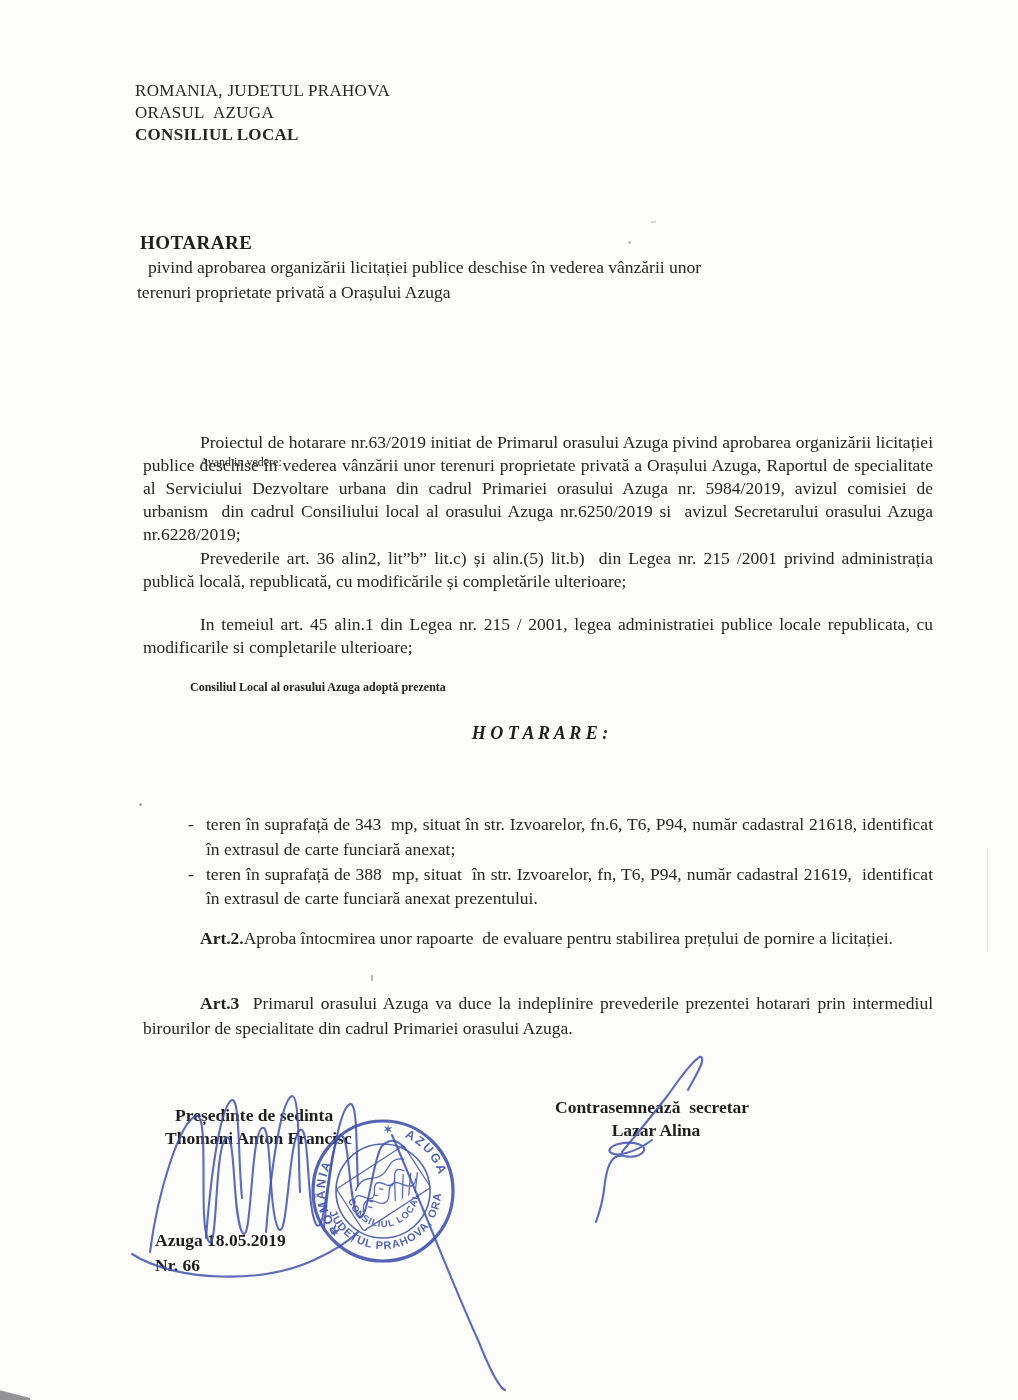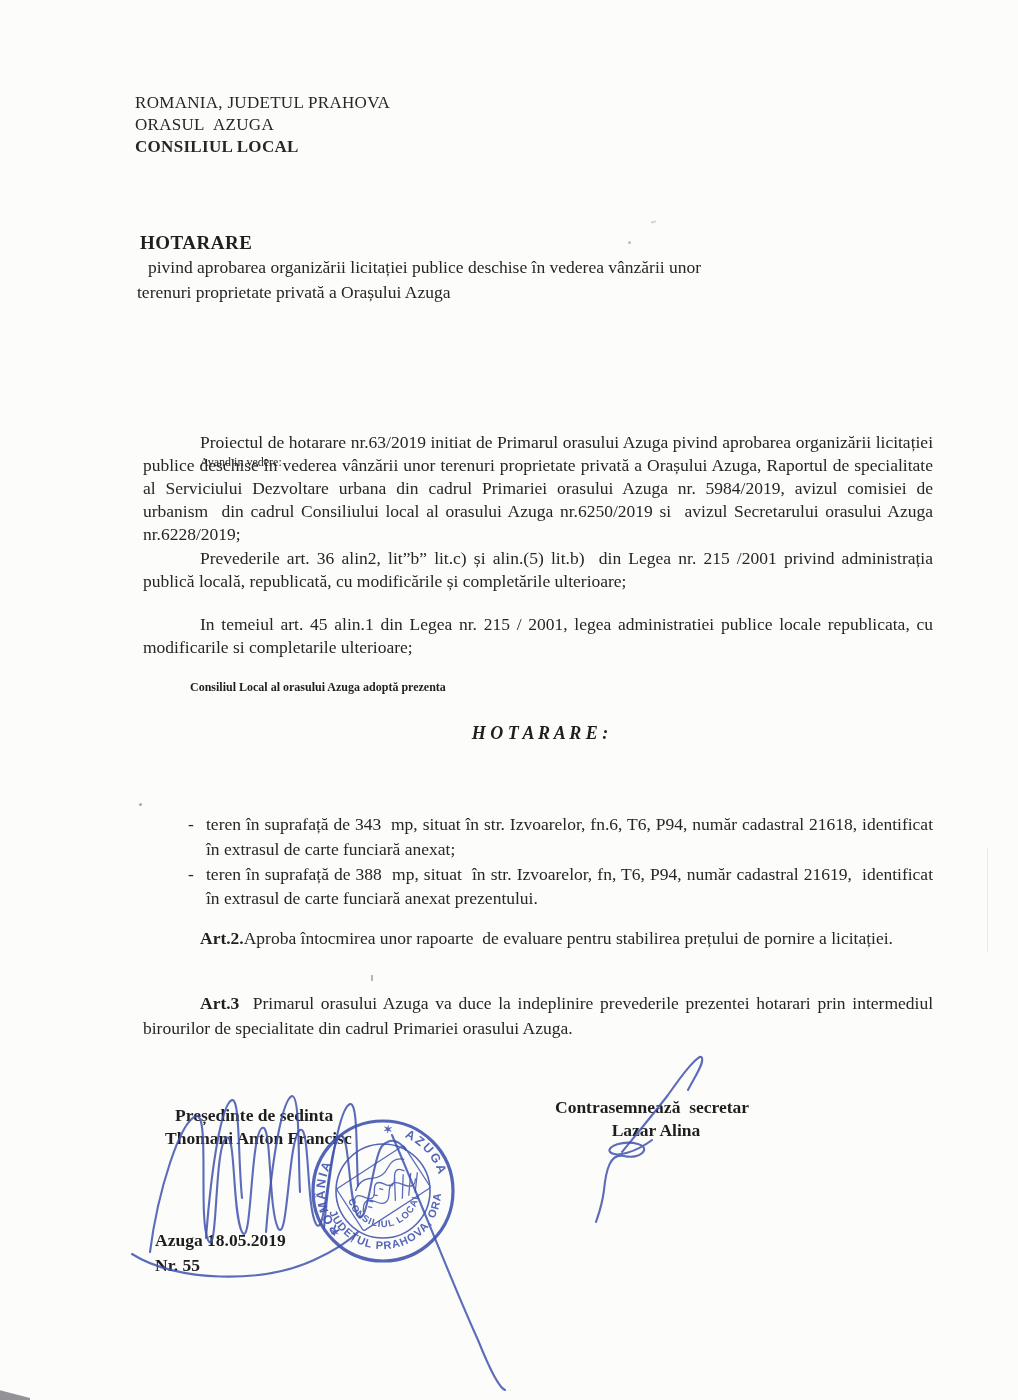--- a/index.html
+++ b/index.html
@@ -6,21 +6,21 @@
   .page{
     position:relative;width:1018px;height:1400px;background:#fcfcfa;
     font-family:"Liberation Serif",serif;color:#262626;overflow:hidden;margin:0 auto;
   }
   .abs{position:absolute;}
   p{margin:0;}
   .b{font-weight:bold;}
   .body-sz{font-size:17.5px;line-height:23px;}
   .just{text-align:justify;}
   .ind{text-indent:57px;}
-  #header{left:135px;top:92px;font-size:17px;line-height:22px;letter-spacing:.3px;}
+  #header{left:135px;top:80px;font-size:17px;line-height:22px;letter-spacing:.3px;}
   #doc-title{left:140px;top:232px;width:800px;text-align:left;font-size:19px;font-weight:bold;letter-spacing:.5px;color:#1f1f1f;}
   #sub1{left:148px;top:257px;font-size:17.5px;}
   #sub2{left:137px;top:282px;font-size:17.5px;}
   #p-avand{left:200px;top:407px;font-size:12px;margin-top:48px;}
   #p-proiectul{left:143px;top:431px;width:790px;}
   #p-prevederile{left:143px;top:547px;width:790px;}
   #p-temeiul{left:143px;top:613px;width:790px;}
   #p-consiliul{left:190px;top:680px;font-size:12px;color:#1f1f1f;}
   #p-hotarare2{left:140px;top:723px;width:800px;text-align:center;font-size:18px;font-weight:bold;color:#1f1f1f;font-style:italic;}
   #p-art1{left:143px;top:766px;width:790px;line-height:24.5px;}
@@ -97,21 +97,21 @@
     <p class="l2">Lazar Alina</p>
   </div>
 
   <div id="sig-president" class="abs">
     <p class="l1">Președinte de sedinta</p>
     <p>Thomani Anton Francisc</p>
   </div>
 
   <div id="footer" class="abs">
     <p>Azuga 18.05.2019</p>
-    <p>Nr. 55</p>
+    <p>Nr. 66</p>
   </div>
 
   <svg id="stamp" class="abs" viewBox="0 0 166 166">
     <circle class="ring" cx="83" cy="83" r="70" stroke-width="3.2"></circle>
     <circle class="ring" cx="83" cy="83" r="47" stroke-width="1.6"></circle>
     <defs>
       <path id="arcTopCW" d="M 83,141 A 58,58 0 1 1 83,25 A 58,58 0 1 1 83,141" fill="none"></path>
       <path id="arcBot" d="M 25,83 A 58,58 0 0 0 141,83" fill="none"></path>
       <path id="arcBotIn" d="M 47,83 A 36,36 0 0 0 119,83" fill="none"></path>
     </defs>

